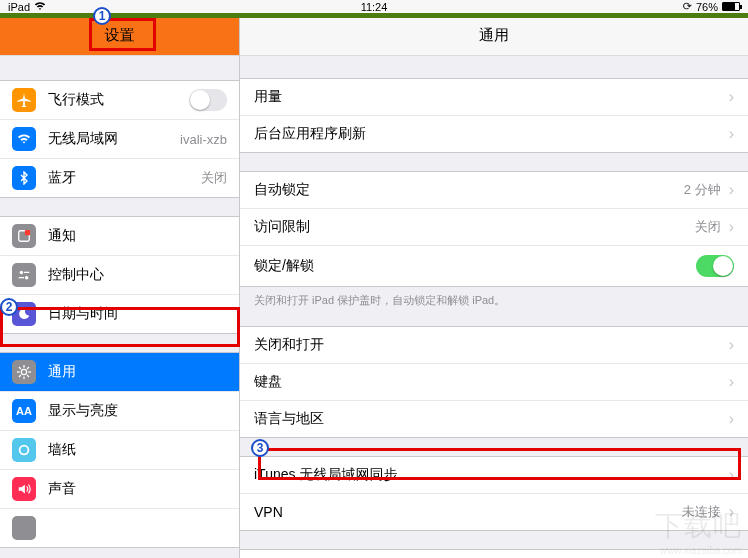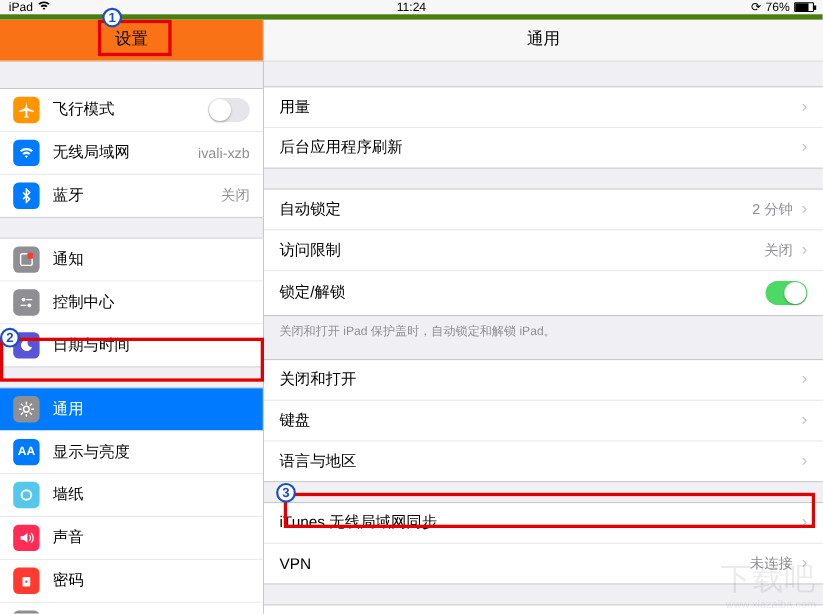--- a/index.html
+++ b/index.html
@@ -232,29 +232,20 @@
           <div class="side-item">
             <div class="icon" style="background: rgb(255, 45, 85);">
               <svg width="14" height="14" viewBox="0 0 16 16">
                 <path fill="#fff" d="M2 6 L5 6 L9 3 L9 13 L5 10 L2 10 Z"></path>
                 <path fill="none" stroke="#fff" stroke-width="1.3" d="M11 5 A4 4 0 0 1 11 11 M13 3 A7 7 0 0 1 13 13"></path>
               </svg>
             </div>
             <div class="side-label">声音</div>
           </div>
           <div class="side-item">
-            <div class="icon" style="background: rgb(255, 59, 48);">
-              <svg width="14" height="14" viewBox="0 0 16 16">
-                <rect x="4" y="4" width="8" height="10" rx="1" fill="#fff"></rect>
-                <circle cx="8" cy="9" r="1.2" fill="#ff3b30"></circle>
-              </svg>
-            </div>
-            <div class="side-label">密码</div>
-          </div>
-          <div class="side-item">
             <div class="icon" style="background: rgb(142, 142, 147);"></div>
           </div>
         </div>
       </div>
   </div>
 
   <div class="main">
     <div class="main-title">通用</div>
     <div class="main-content" id="main-body">
         <div class="truncated-note"></div>

